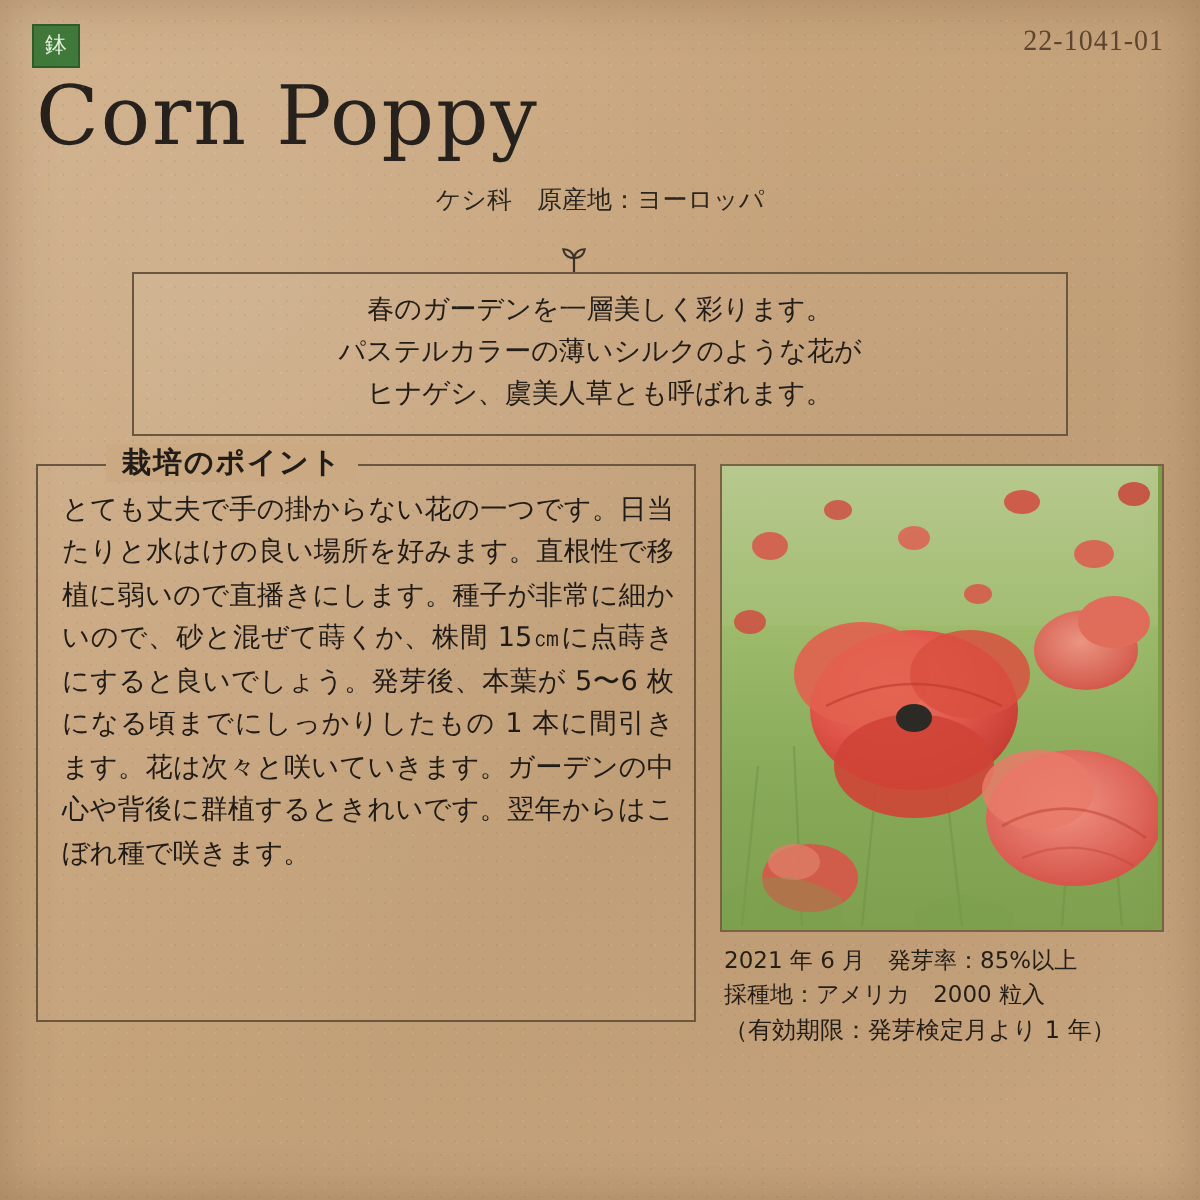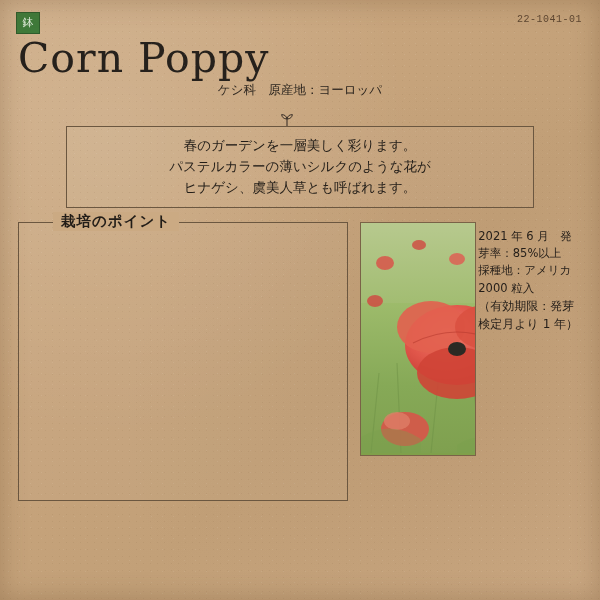--- a/index.html
+++ b/index.html
@@ -34,22 +34,22 @@
     width:22px;height:20px;
     background:#3f7a3a;
     border:1px solid #2e5c2b;
     color:#eaf3e4;
     font-size:11px;line-height:20px;text-align:center;
     font-family:"DejaVu Sans", sans-serif;
     letter-spacing:0;
   }
   .lot{
     position:absolute;right:18px;top:14px;
-    font-size:10px;color:#5d4631;
-    font-family:Liberation Mono, monospace;
+    font-size:14px;color:#5d4631;
+    font-family:Liberation Serif, serif;
     letter-spacing:.5px;
     transform:scaleY(1.05);
   }
   .title{
     text-align:left;
     margin-top:20px;
     font-size:41px;
     letter-spacing:1px;
     color:#26211c;
     font-family:"DejaVu Serif", serif;
@@ -59,20 +59,21 @@
     text-align:center;
     margin-top:6px;
     font-size:20px;
     font-weight:bold;
     color:#221d18;
     font-family:"DejaVu Sans", sans-serif;
     letter-spacing:1px;
   }
   .meta{
     text-align:center;
+    margin-top:10px;
     font-size:12.5px;
     color:#2d261f;
     font-family:"DejaVu Sans", sans-serif;
   }
   .meta .row2{
     margin-top:4px;
     position:relative;
     display:inline-block;
   }
   .sprout-icon{
@@ -123,21 +124,21 @@
   .points-body{
     font-size:13.6px;
     line-height:1.58;
     color:#201b16;
     font-family:"DejaVu Sans", sans-serif;
     text-align:justify;
   }
   .right-col{
     width:220px;
     display:flex;
-    flex-direction:row;
+    flex-direction:column;
   }
   .photo{
     width:220px;height:232px;
     border:1px solid #7a6247;
     position:relative;
     overflow:hidden;
     background:#7fa04a;
   }
   .photo svg{display:block;}
   .photo-caption{
@@ -183,20 +184,21 @@
   <div class="lead-box">
     <div>春のガーデンを一層美しく彩ります。</div>
     <div>パステルカラーの薄いシルクのような花が</div>
     <div>ヒナゲシ、虞美人草とも呼ばれます。</div>
   </div>
 
   <div class="lower">
     <div class="left-col">
       <div class="points-box">
         <div class="points-title">栽培のポイント</div>
+        <div class="points-body">とても丈夫で手の掛からない花の一つです。日当たりと水はけの良い場所を好みます。直根性で移植に弱いので直播きにします。種子が非常に細かいので、砂と混ぜて蒔くか、株間 15㎝に点蒔きにすると良いでしょう。発芽後、本葉が 5〜6 枚になる頃までにしっかりしたもの 1 本に間引きます。花は次々と咲いていきます。ガーデンの中心や背後に群植するときれいです。翌年からはこぼれ種で咲きます。</div>
       </div>
     </div>
 
     <div class="right-col">
       <div class="photo">
         <svg width="218" height="230" viewBox="0 0 218 230" aria-hidden="true">
           <defs>
             <linearGradient id="sky" x1="0" y1="0" x2="0" y2="1">
               <stop offset="0%" stop-color="#b7c98e"></stop>
               <stop offset="100%" stop-color="#9fbb6e"></stop>

